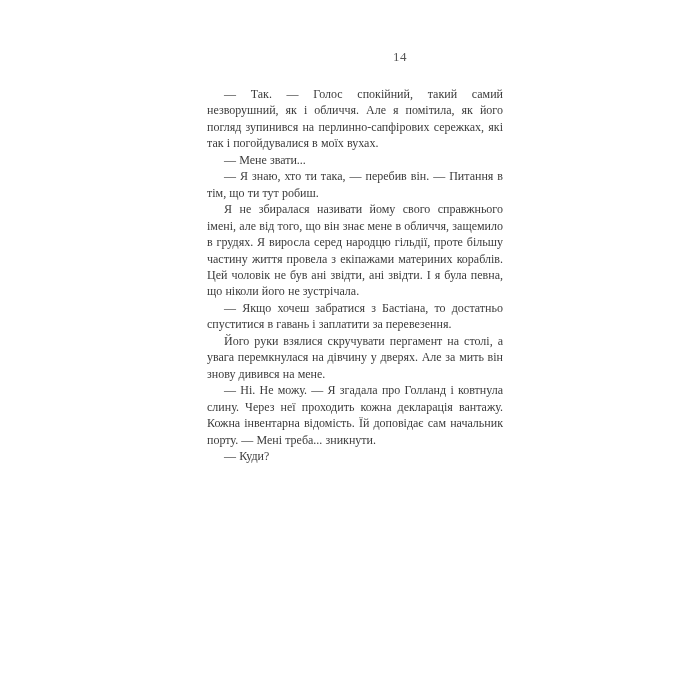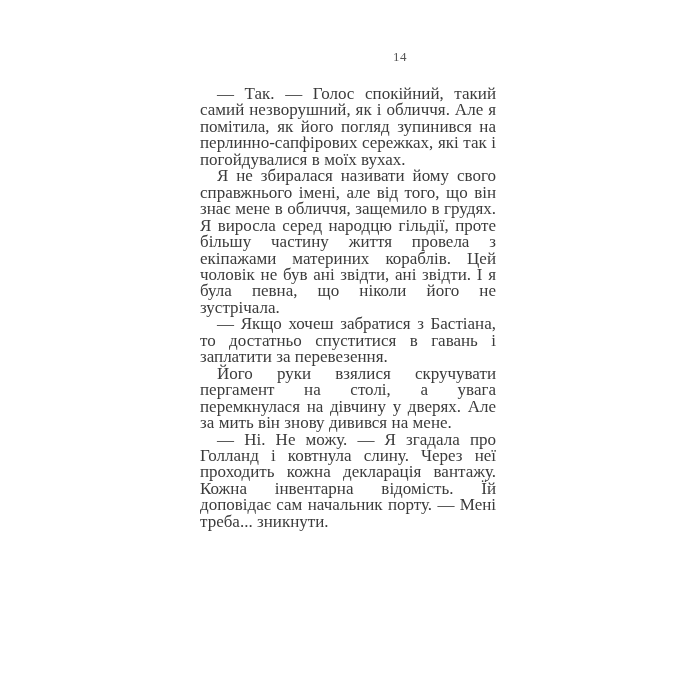--- a/index.html
+++ b/index.html
@@ -36,25 +36,25 @@
     letter-spacing: 0.5px;
     color: #555555;
     line-height: 1;
     user-select: none;
     padding-left: 34px;
   }
 
   
   .textblock {
     position: absolute;
-    left: 200px;
+    left: 207px;
     top: 86px;
     width: 296px;
     color: #3b3b3b;
-    font-size: 17px;
+    font-size: 12px;
     line-height: 16.45px;
     text-align: justify;
     text-justify: inter-word;
     hyphens: manual;
     -webkit-hyphens: manual;
     word-spacing: 0.15px;
   }
 
   .textblock p {
     margin: 0;
@@ -72,20 +72,23 @@
 </head>
 <body style="background: rgb(255, 255, 255);">
 
 <div class="page" style="background: rgb(255, 255, 255);">
 
   <div class="folio nosel">14</div>
 
   <div class="textblock" style="color: rgb(59, 59, 59);">
 
     <p>— Так. — Голос спокійний, такий самий незворушний, як і обличчя. Але я помітила, як його погляд зупинився на перлинно-сапфірових сережках, які так і погойдувалися в моїх вухах.</p>
+    <p>— Мене звати...</p>
+    <p>— Я знаю, хто ти така, — перебив він. — Питання в тім, що ти тут робиш.</p>
     <p>Я не збиралася називати йому свого справжнього імені, але від того, що він знає мене в обличчя, защемило в грудях. Я виросла серед народцю гільдії, проте більшу частину життя провела з екіпажами материних кораблів. Цей чоловік не був ані звідти, ані звідти. І я була певна, що ніколи його не зустрічала.</p>
     <p>— Якщо хочеш забратися з Бастіана, то достатньо спуститися в гавань і заплатити за перевезення.</p>
     <p>Його руки взялися скручувати пергамент на столі, а увага перемкнулася на дівчину у дверях. Але за мить він знову дивився на мене.</p>
     <p>— Ні. Не можу. — Я згадала про Голланд і ковтнула слину. Через неї проходить кожна декларація вантажу. Кожна інвентарна відомість. Їй доповідає сам начальник порту. — Мені треба... зникнути.</p>
+    <p>— Куди?</p>
 
   </div>
 
 </div>
 
 </body></html>

